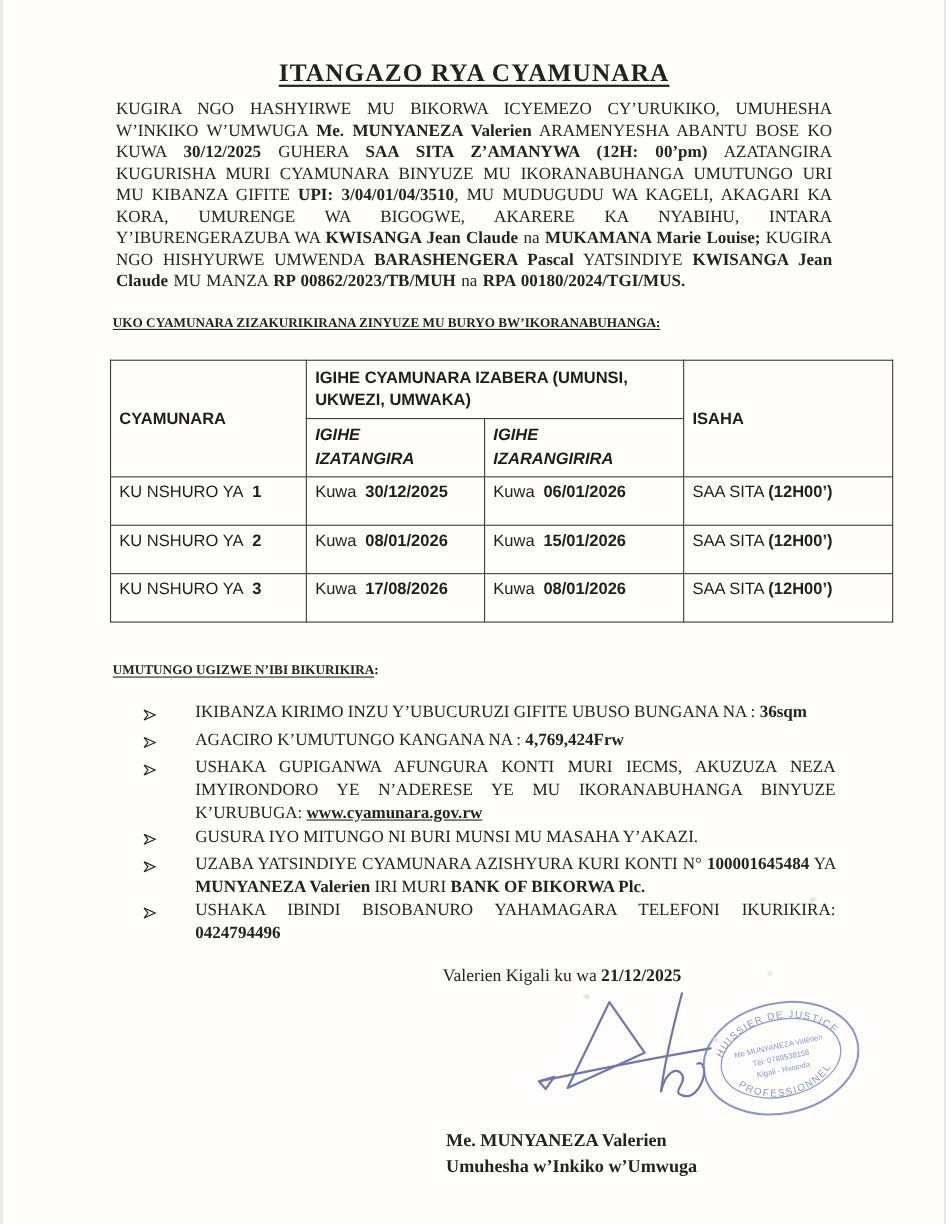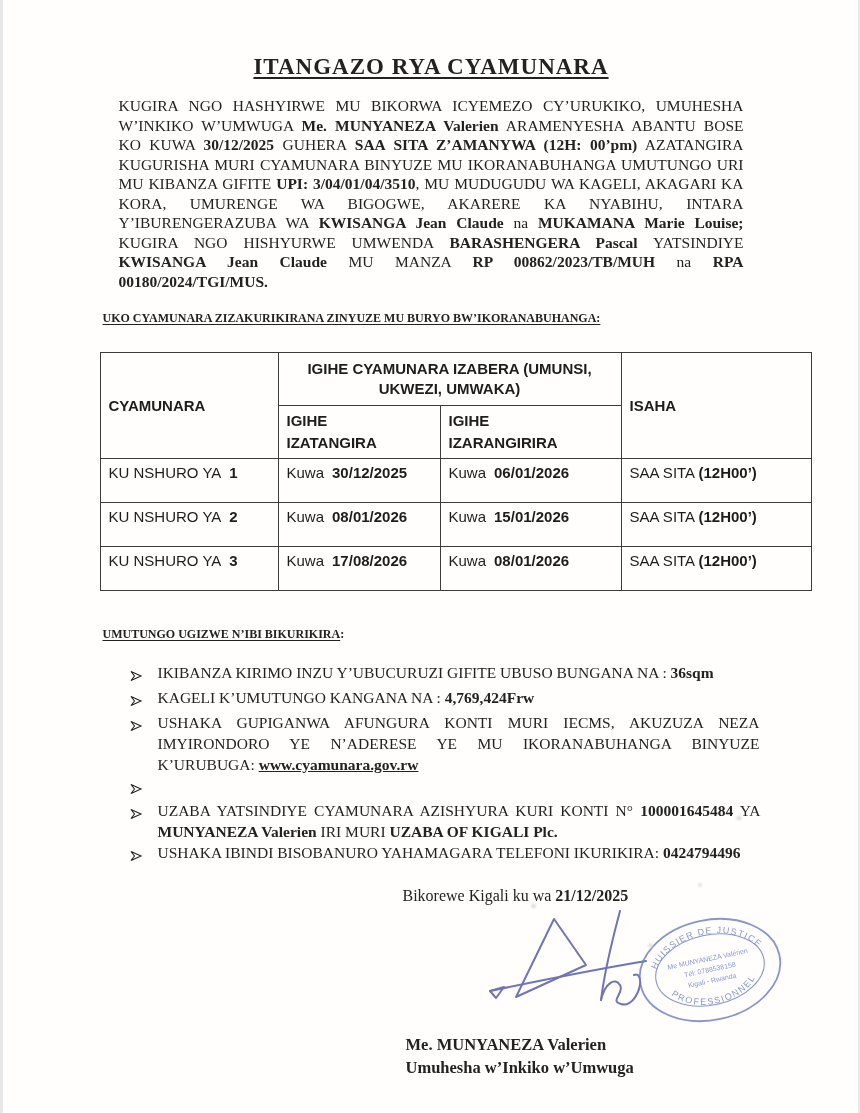--- a/index.html
+++ b/index.html
@@ -11,45 +11,45 @@
     color:#222; overflow:hidden;
   }
   .b{font-weight:bold;}
   .u{text-decoration:underline;}
   h1.doc-title{
     margin:0 0 10px 0; text-align:center;
     font-size:23px; font-weight:bold; letter-spacing:1px;
     text-decoration:underline; text-decoration-thickness:2px; text-underline-offset:3px;
   }
   p.intro{
-    margin:16px; font-size:15.5px; line-height:19.5px;
+    margin:3px; font-size:15.5px; line-height:19.5px;
     text-align:justify; word-spacing:1px;
   }
   .section-heading{
     margin:20px 0 0 0; font-size:12px; font-weight:bold;
   }
   .section-heading .hd{ text-decoration:underline; text-underline-offset:2px; }
   table.schedule{
     border-collapse:collapse; margin:26px 0 0 -3px;
     width:711px; table-layout:fixed;
     font-family:"Liberation Sans", sans-serif; font-size:15px; color:#1d1d1d;
   }
   table.schedule td{ border:1.6px solid #3c3c3c; padding:4px 8px; vertical-align:middle; }
-  td.group-hd{ text-align:center; font-weight:bold; height:44px; line-height:20px;}
+  td.group-hd{ text-align:left; font-weight:bold; height:44px; line-height:20px;}
   td.sub-hd{ font-weight:bold; height:44px; line-height:22px; vertical-align:middle;}
-  td.sub-hd span{ display:block; }
+  td.sub-hd span{ display:block;font-style:italic; }
   td.col-hd{ font-weight:bold; }
   tr.data-row td{ height:34px; vertical-align:top; padding-top:5px; }
   .num-gap{ margin-left:8px; }
   .date-gap{ margin-left:8px; }
   ul.bullets{
     list-style:none; margin:20px 0 0 0; padding:0 0 0 27px;
     font-size:15.5px; line-height:21px;
   }
-  ul.bullets li{ display:flex; align-items:flex-start; margin:0; }
+  ul.bullets li{ display:flex; align-items:flex-start; margin:0;gap:20px; }
   .bullet-marker{ flex:0 0 28px; padding-top:4px; }
   .bullet-text{ flex:1 1 auto; text-align:justify; }
   p.place-date{ margin:20px 0 0 300px; font-size:16px; }
   .signature-area{ position:relative; height:128px; }
   .signatory{ margin:0 0 0 303px; font-size:16.5px; font-weight:bold; line-height:23px; }
   .signature-svg{ position:absolute; left:355px; top:2px; }
   .stamp-wrap{
     position:absolute; left:532px; top:10px; width:150px; height:110px;
     transform:rotate(-12deg); opacity:0.82;
   }
@@ -116,48 +116,49 @@
     <li>
       <span class="bullet-marker"><svg width="13" height="12" viewBox="0 0 13 12">
             <polygon points="1,1.5 11,6 1,10.5 4.5,6" fill="none" stroke="#222" stroke-width="1.1"></polygon>
           </svg></span>
       <span class="bullet-text"><span>IKIBANZA KIRIMO INZU Y’UBUCURUZI GIFITE UBUSO BUNGANA NA : </span><span class="b">36sqm</span></span>
     </li>
     <li>
       <span class="bullet-marker"><svg width="13" height="12" viewBox="0 0 13 12">
             <polygon points="1,1.5 11,6 1,10.5 4.5,6" fill="none" stroke="#222" stroke-width="1.1"></polygon>
           </svg></span>
-      <span class="bullet-text"><span>KAGELI K’UMUTUNGO KANGANA NA : </span><span class="b">4,769,424Frw</span></span>
+      <span class="bullet-text"><span>AGACIRO K’UMUTUNGO KANGANA NA : </span><span class="b">4,769,424Frw</span></span>
     </li>
     <li>
       <span class="bullet-marker"><svg width="13" height="12" viewBox="0 0 13 12">
             <polygon points="1,1.5 11,6 1,10.5 4.5,6" fill="none" stroke="#222" stroke-width="1.1"></polygon>
           </svg></span>
       <span class="bullet-text"><span>USHAKA GUPIGANWA AFUNGURA KONTI MURI IECMS, AKUZUZA NEZA IMYIRONDORO YE N’ADERESE YE MU IKORANABUHANGA BINYUZE K’URUBUGA: </span><span class="b u">www.cyamunara.gov.rw</span></span>
     </li>
     <li>
       <span class="bullet-marker"><svg width="13" height="12" viewBox="0 0 13 12">
             <polygon points="1,1.5 11,6 1,10.5 4.5,6" fill="none" stroke="#222" stroke-width="1.1"></polygon>
           </svg></span>
+      <span class="bullet-text"><span>GUSURA IYO MITUNGO NI BURI MUNSI MU MASAHA Y’AKAZI.</span></span>
     </li>
     <li>
       <span class="bullet-marker"><svg width="13" height="12" viewBox="0 0 13 12">
             <polygon points="1,1.5 11,6 1,10.5 4.5,6" fill="none" stroke="#222" stroke-width="1.1"></polygon>
           </svg></span>
-      <span class="bullet-text"><span>UZABA YATSINDIYE CYAMUNARA AZISHYURA KURI KONTI N° </span><span class="b">100001645484</span><span> YA </span><span class="b">MUNYANEZA Valerien</span><span> IRI MURI </span><span class="b">UZABA OF KIGALI Plc.</span></span>
+      <span class="bullet-text"><span>UZABA YATSINDIYE CYAMUNARA AZISHYURA KURI KONTI N° </span><span class="b">100001645484</span><span> YA </span><span class="b">MUNYANEZA Valerien</span><span> IRI MURI </span><span class="b">BANK OF BIKORWA Plc.</span></span>
     </li>
     <li>
       <span class="bullet-marker"><svg width="13" height="12" viewBox="0 0 13 12">
             <polygon points="1,1.5 11,6 1,10.5 4.5,6" fill="none" stroke="#222" stroke-width="1.1"></polygon>
           </svg></span>
       <span class="bullet-text"><span>USHAKA IBINDI BISOBANURO YAHAMAGARA TELEFONI IKURIKIRA: </span><span class="b">0424794496</span></span>
     </li>
   </ul>
 
-  <p class="place-date"><span>Bikorewe Kigali ku wa </span> <span class="b">21/12/2025</span></p>
+  <p class="place-date"><span>Valerien Kigali ku wa </span> <span class="b">21/12/2025</span></p>
 
   <div class="signature-area">
     <svg class="signature-svg" width="260" height="110" viewBox="0 0 260 110">
       <g fill="none" stroke="#5c63ab" stroke-width="2" stroke-linecap="round" stroke-linejoin="round" opacity="0.88">
         <path d="M 96 12 L 58 90 L 128 58 L 96 12"></path>
         <path d="M 162 4 C 154 34 146 68 143 93"></path>
         <path d="M 143 93 C 147 76 157 70 162 78 C 167 86 151 94 163 97 C 173 100 180 88 182 78 C 183 70 180 66 176 68"></path>
         <path d="M 32 84 C 80 74 140 62 188 54"></path>
         <path d="M 32 84 L 46 80 L 38 91 Z"></path>
       </g>

